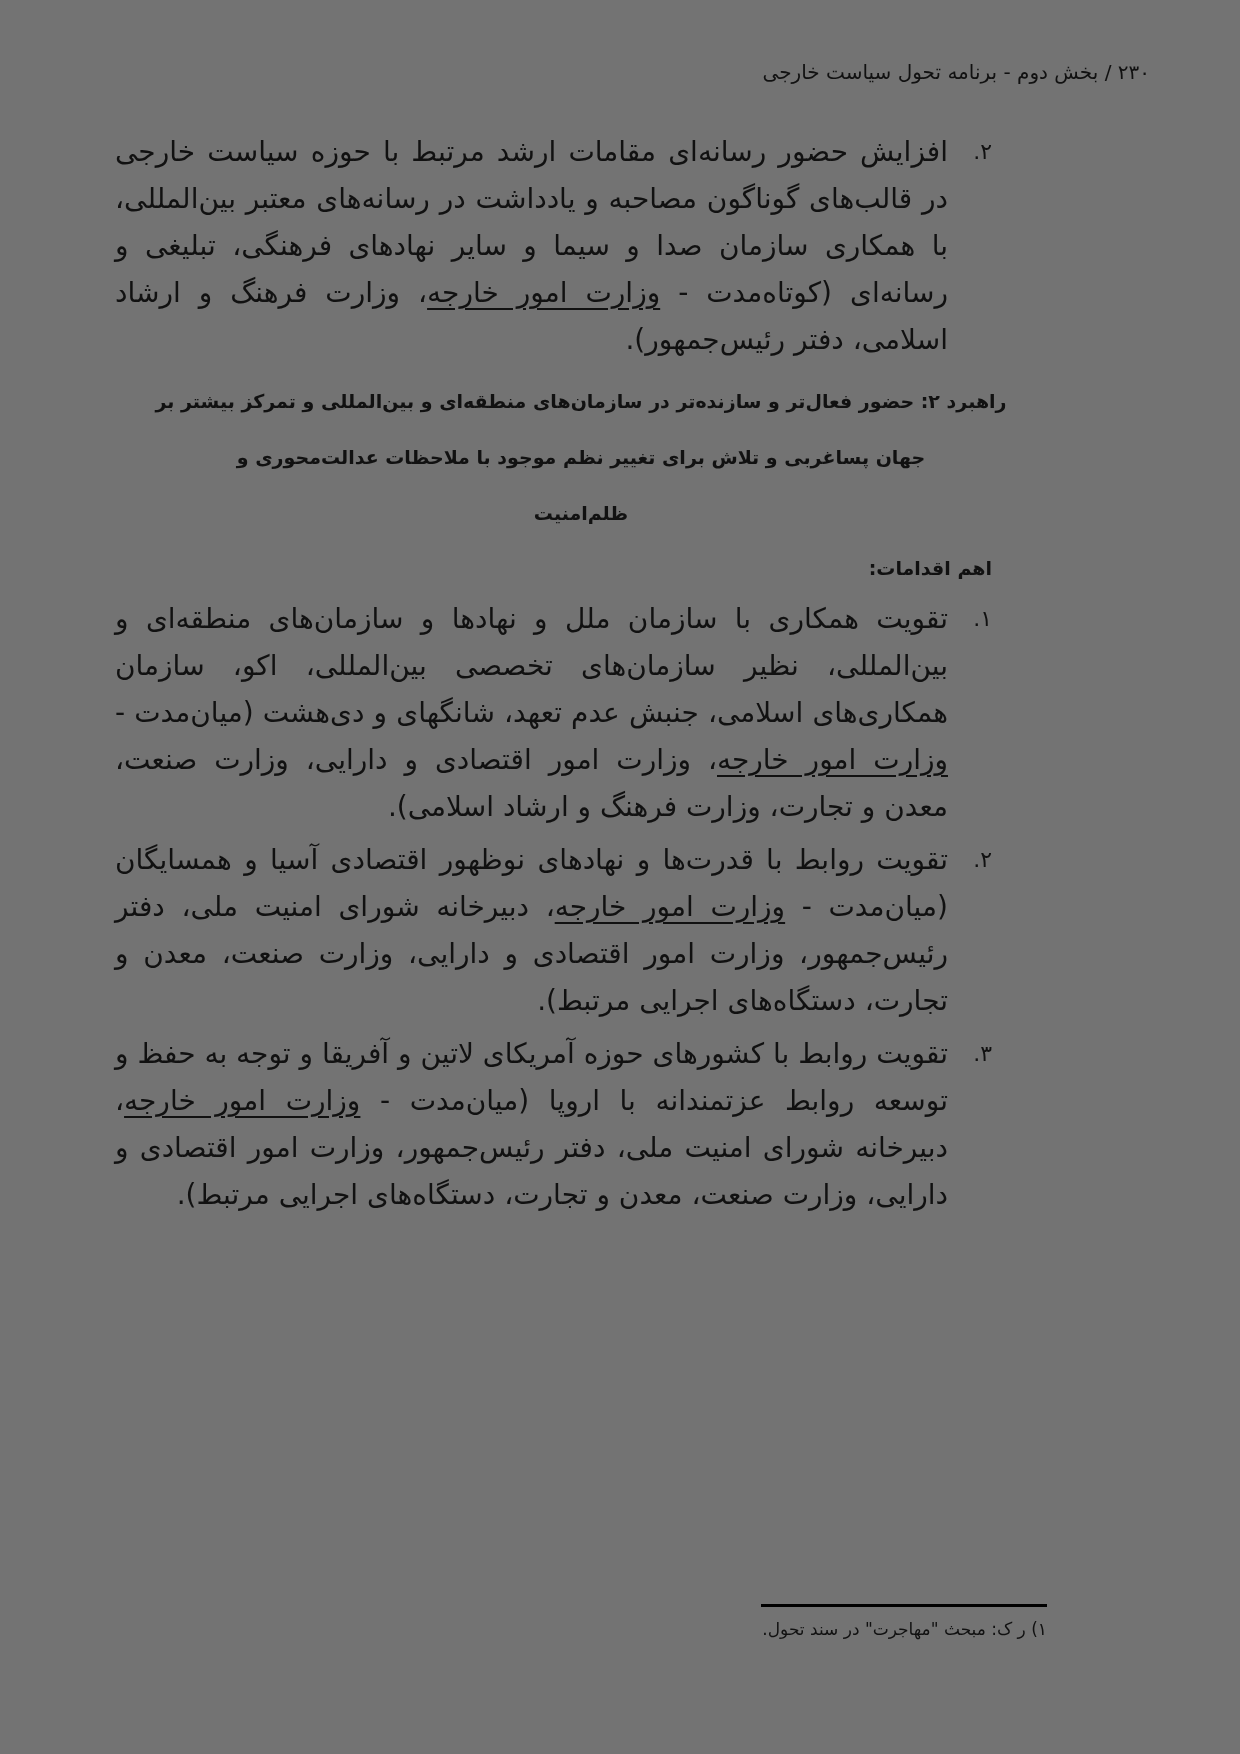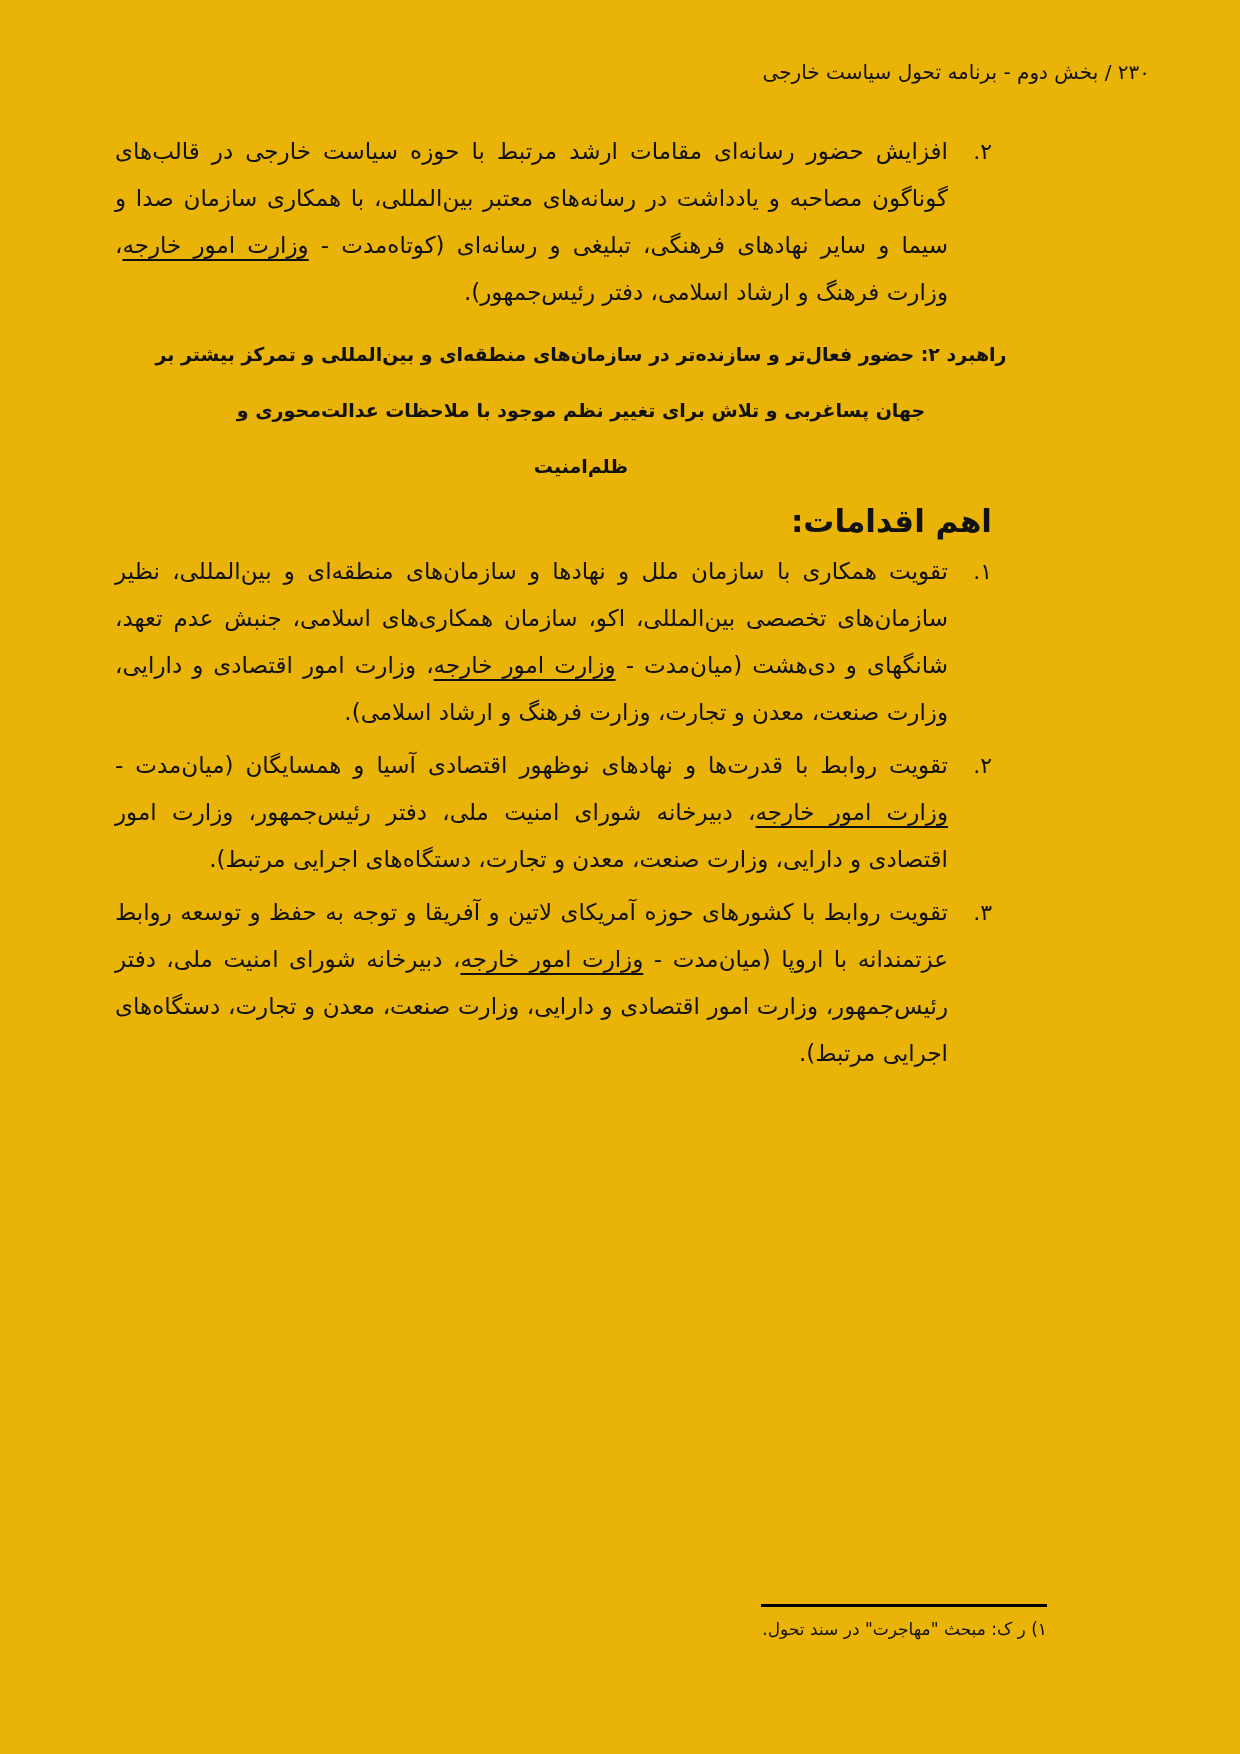--- a/index.html
+++ b/index.html
@@ -1,19 +1,19 @@
 <!DOCTYPE html>
 <html lang="fa" dir="rtl"><head>
 <meta charset="utf-8">
 <style>
   html,body{margin:0;padding:0;background:#ffffff;}
   .page{
     position:relative;
     width:1240px;height:1754px;
-    background:#eab308;
+    background:#737373;
     overflow:hidden;
     direction:rtl;
     font-family:"DejaVu Sans", sans-serif;
     color:#111;
   }
   .page-header{
     position:absolute;
     top:60px;
     right:90px;
     font-size:20px;
@@ -34,36 +34,36 @@
     margin:0 0 6px 0;
   }
   .list-item .num{
     flex:0 0 44px;
     font-size:22px;
     line-height:47px;
     text-align:right;
   }
   .list-item .txt{
     flex:1;
-    font-size:23px;
+    font-size:28px;
     line-height:47px;
     text-align:justify;
     text-align-last:right;
   }
   .u{ text-decoration:underline; text-underline-offset:6px; }
   .strategy-heading{
     font-weight:bold;
     font-size:19px;
     line-height:56px;
     text-align:center;
     margin:10px -25px 2px 0;
   }
   .actions-label{
     font-weight:bold;
-    font-size:31px;
+    font-size:19px;
     line-height:50px;
     text-align:right;
     padding-right:30px;
     margin-bottom:2px;
   }
   .challenge-heading{
     font-weight:bold;
     font-size:35px;
     line-height:80px;
     text-align:center;

